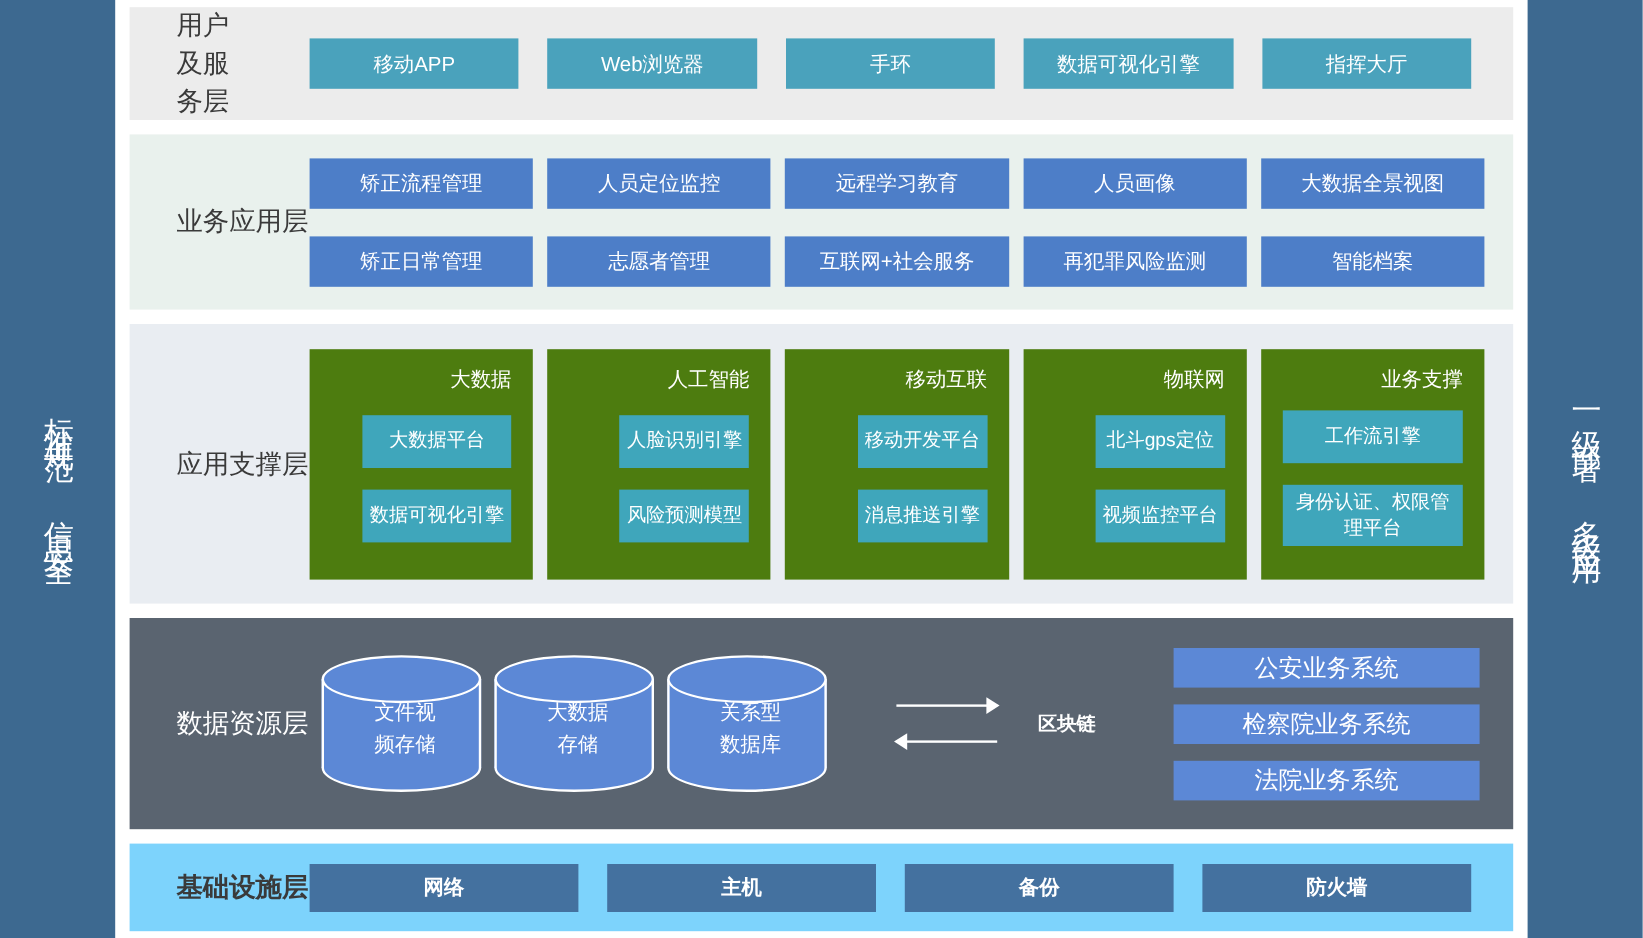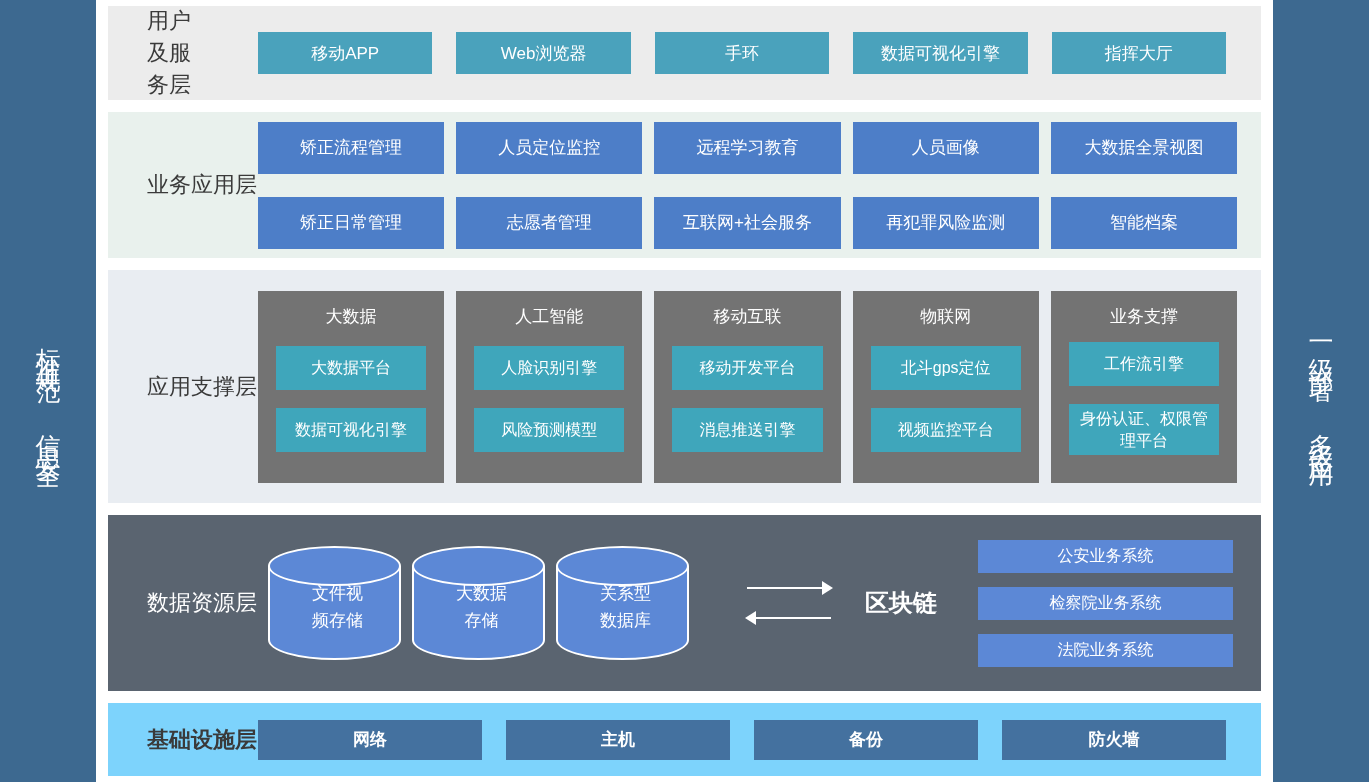--- a/index.html
+++ b/index.html
@@ -23,30 +23,30 @@
 
   .ltitle { width:150px; flex:0 0 150px; padding-left:39px; font-size:22px; color:#3a3a3a;
             line-height:1.45; }
   .l1 .ltitle { padding-right:46px; } 
   .l4 .ltitle { color:#fff; }
 
   .items { flex:1; display:flex; gap:24px; margin-right:35px; }
   .btn { flex:1; display:flex; align-items:center; justify-content:center; color:#fff;
          font-size:17px; text-align:center; }
   .teal { background:#4aa2bc; height:42px; }
-  .blue { background:#4d7ec8; height:52px; }
+  .blue { background:#4d7ec8; height:42px; }
   .steel { background:#44719f; height:40px; }
 
   .rows { flex:1; display:flex; flex-direction:column; gap:23px; margin-right:24px; }
   .rows .row { display:flex; gap:12px; }
 
   
   .cards { flex:1; display:flex; gap:12px; margin-right:24px; }
-  .card { flex:1; background:#737373; height:192px; display:flex; flex-direction:column;
-          padding:14px 18px 16px 18px; }
+  .card { flex:1; background:#4d7c0f; height:192px; display:flex; flex-direction:column;
+          padding:14px 18px 16px 18px;align-items:flex-end; }
   .card-title { color:#fff; font-size:17px; text-align:center; height:26px; flex:0 0 26px; }
   .card-btns { flex:1; display:flex; flex-direction:column; justify-content:center; gap:18px; }
   .sub-btn { background:#3fa6bb; min-height:44px; display:flex; align-items:center;
              justify-content:center; color:#fff; font-size:16px; text-align:center;
              line-height:1.35; padding:4px 6px; }
 
   
   .cyls { display:flex; gap:11px; margin-left:10px; }
   .cyl { width:133px; height:114px; position:relative; }
   .cyl-top, .cyl-bottom { position:absolute; left:0; right:0; height:40px; border-radius:50%;
@@ -58,24 +58,24 @@
   .cyl-label { position:absolute; z-index:4; left:6px; right:0; top:34px; text-align:center;
           color:#fff; font-size:17px; line-height:1.6; padding:0 34px; }
 
   .arrows { margin-left:58px; width:84px; display:flex; flex-direction:column; gap:28px; }
   .arrow { position:relative; height:2px; background:#fff; }
   .arrow-right::after { content:""; position:absolute; right:-2px; top:-6px; border:7px solid transparent;
           border-left:11px solid #fff; border-right:0; }
   .arrow-left::after { content:""; position:absolute; left:-2px; top:-6px; border:7px solid transparent;
           border-right:11px solid #fff; border-left:0; }
 
-  .blockchain { margin-left:34px; color:#fff; font-size:24px; font-weight:bold; }
+  .blockchain { margin-left:34px; color:#fff; font-size:16px; font-weight:bold; }
 
   .systems { margin-left:auto; margin-right:28px; display:flex; flex-direction:column; gap:14px; }
-  .sys-btn { width:255px; height:33px; background:#5c88d6; color:#fff; font-size:16px;
+  .sys-btn { width:255px; height:33px; background:#5c88d6; color:#fff; font-size:20px;
           display:flex; align-items:center; justify-content:center; }
 </style>
 </head>
 <body>
 
 <div class="page">
 
   <div class="side">
     <div class="side-phrase">标准规范</div>
     <div class="side-phrase">信息安全</div>

